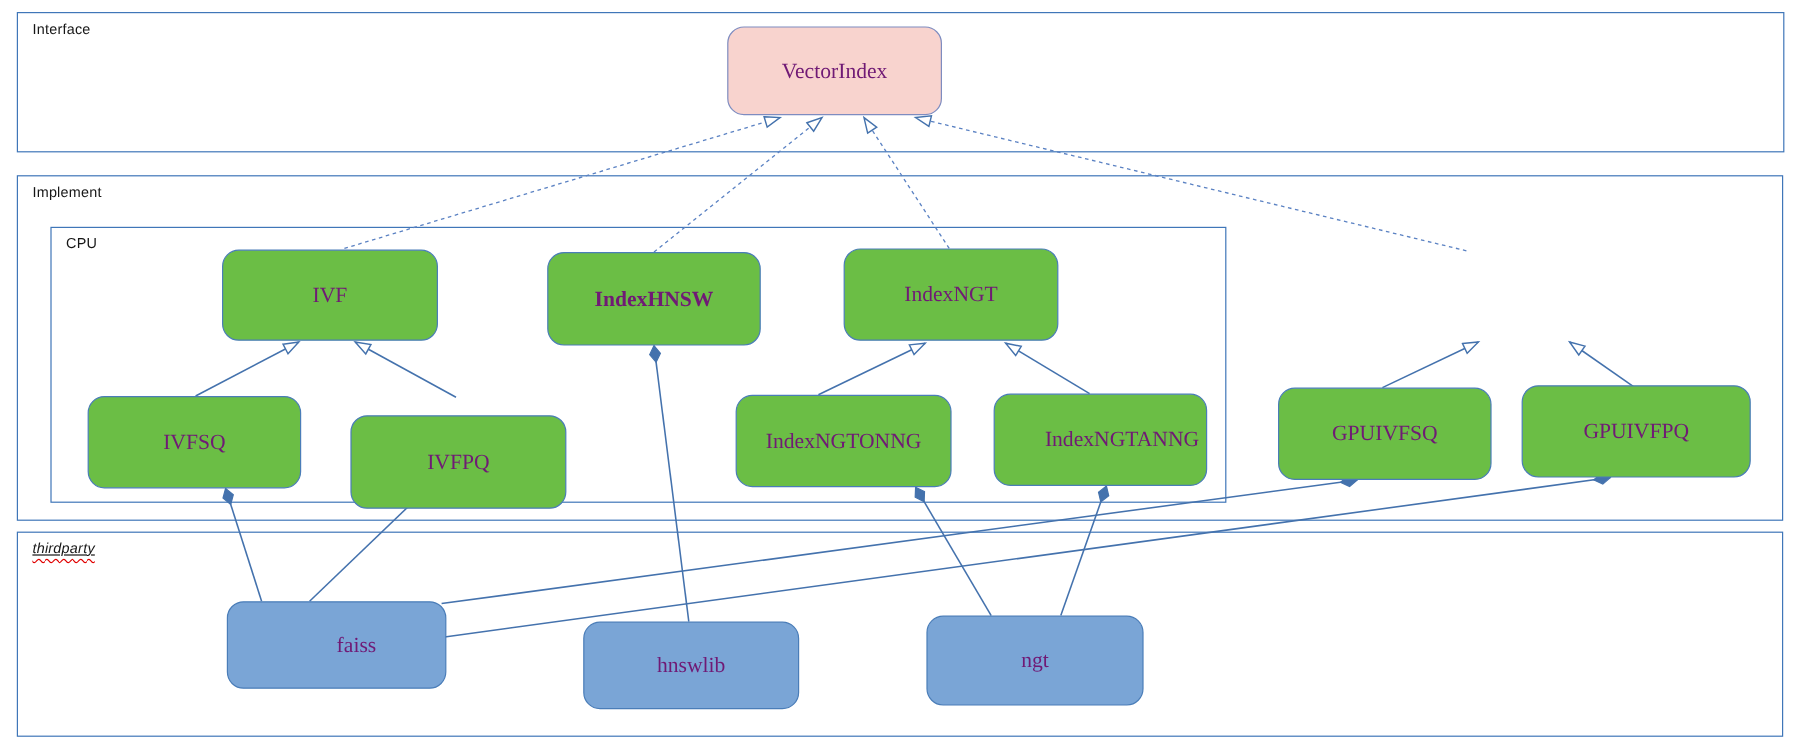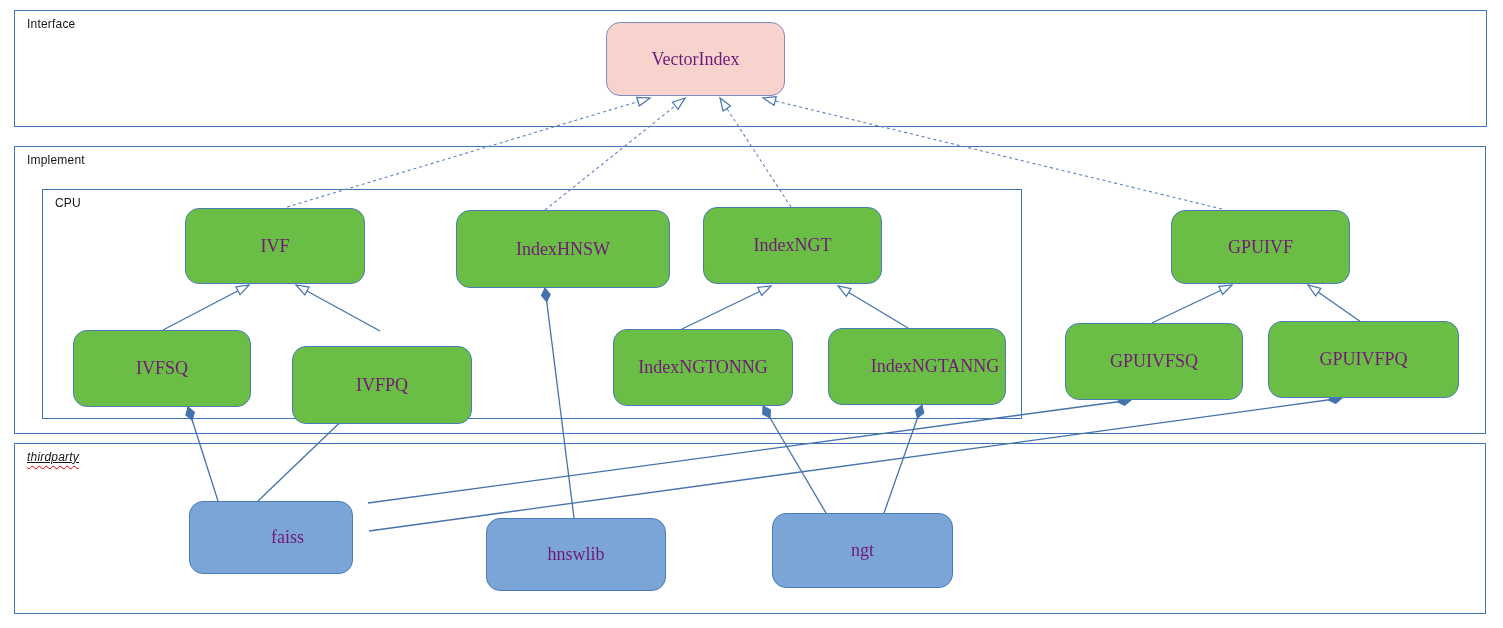--- a/index.html
+++ b/index.html
@@ -56,30 +56,30 @@
     display:flex;align-items:center;justify-content:center;
     font-family:"Liberation Serif", serif;
     font-size:18px;color:#701a75;
     z-index:3;
   }
   .node.green{background:var(--green-fill,#6bbe45);}
   .node.blue{background:var(--blue-fill,#7aa5d6);}
   .node.pink{background:var(--pink-fill,#f8d3ce);border-color:var(--pink-border,#7e8cc0);}
   #node-vectorindex{left:606px;top:22px;width:179px;height:74px;}
   #node-ivf{left:185px;top:208px;width:180px;height:76px;}
-  #node-indexhnsw{left:456px;top:210px;width:214px;height:78px;}
+  #node-indexhnsw{left:456px;top:210px;width:178px;height:78px;font-weight:bold;}
   #node-indexngt{left:703px;top:207px;width:179px;height:77px;}
   #node-gpuivf{left:1171px;top:210px;width:179px;height:74px;}
   #node-ivfsq{left:73px;top:330px;width:178px;height:77px;}
   #node-ivfpq{left:292px;top:330px;width:180px;height:78px;margin-top:16px;}
   #node-indexngtonng{left:613px;top:329px;width:180px;height:77px;}
   #node-indexngtanng{left:828px;top:328px;width:178px;height:77px;padding-left:36px;}
   #node-gpuivfsq{left:1065px;top:323px;width:178px;height:77px;}
   #node-gpuivfpq{left:1268px;top:321px;width:191px;height:77px;}
-  #node-faiss{left:189px;top:501px;width:164px;height:73px;padding-left:33px;}
+  #node-faiss{left:189px;top:501px;width:183px;height:73px;padding-left:33px;}
   #node-hnswlib{left:486px;top:518px;width:180px;height:73px;}
   #node-ngt{left:772px;top:513px;width:181px;height:75px;}
 </style>
 </head>
 <body>
 
 <div id="canvas">
 
   <div class="group" id="group-interface">
     <span class="group-label">Interface</span>
@@ -128,23 +128,20 @@
 
   <div class="node green" id="node-ivf">
       <span>IVF</span>
     </div>
   <div class="node green" id="node-indexhnsw">
       <span>IndexHNSW</span>
     </div>
   <div class="node green" id="node-indexngt">
       <span>IndexNGT</span>
     </div>
-  <div class="node green" id="node-gpuivf">
-      <span>GPUIVF</span>
-    </div>
 
   <div class="node green" id="node-ivfsq">
       <span>IVFSQ</span>
     </div>
   <div class="node green" id="node-ivfpq">
       <span>IVFPQ</span>
     </div>
   <div class="node green" id="node-indexngtonng">
       <span>IndexNGTONNG</span>
     </div>

